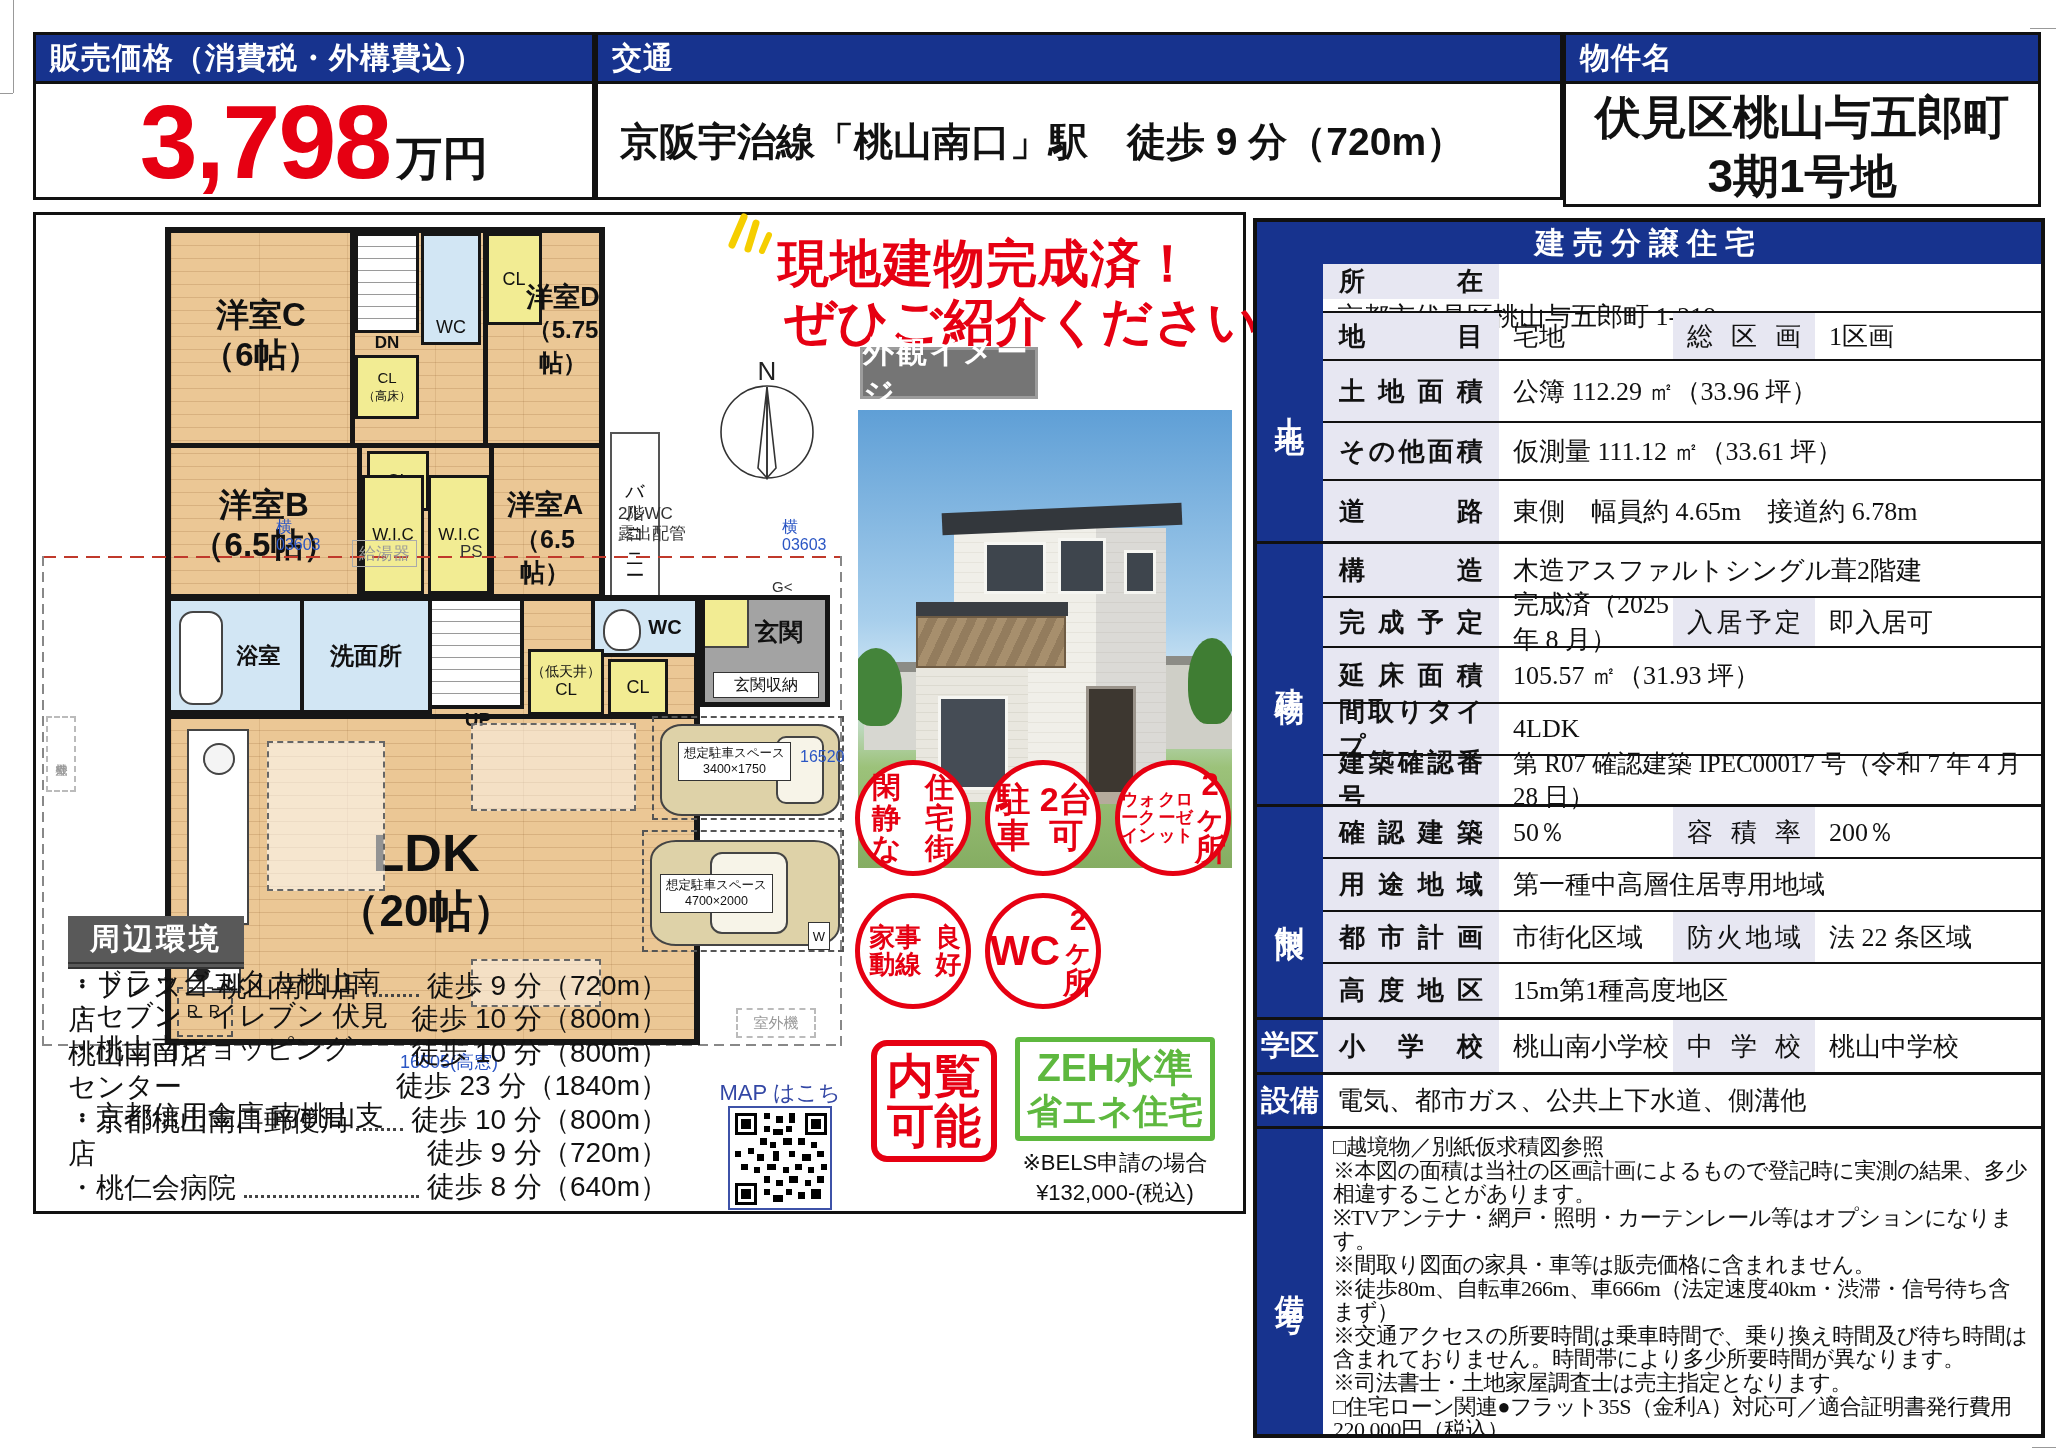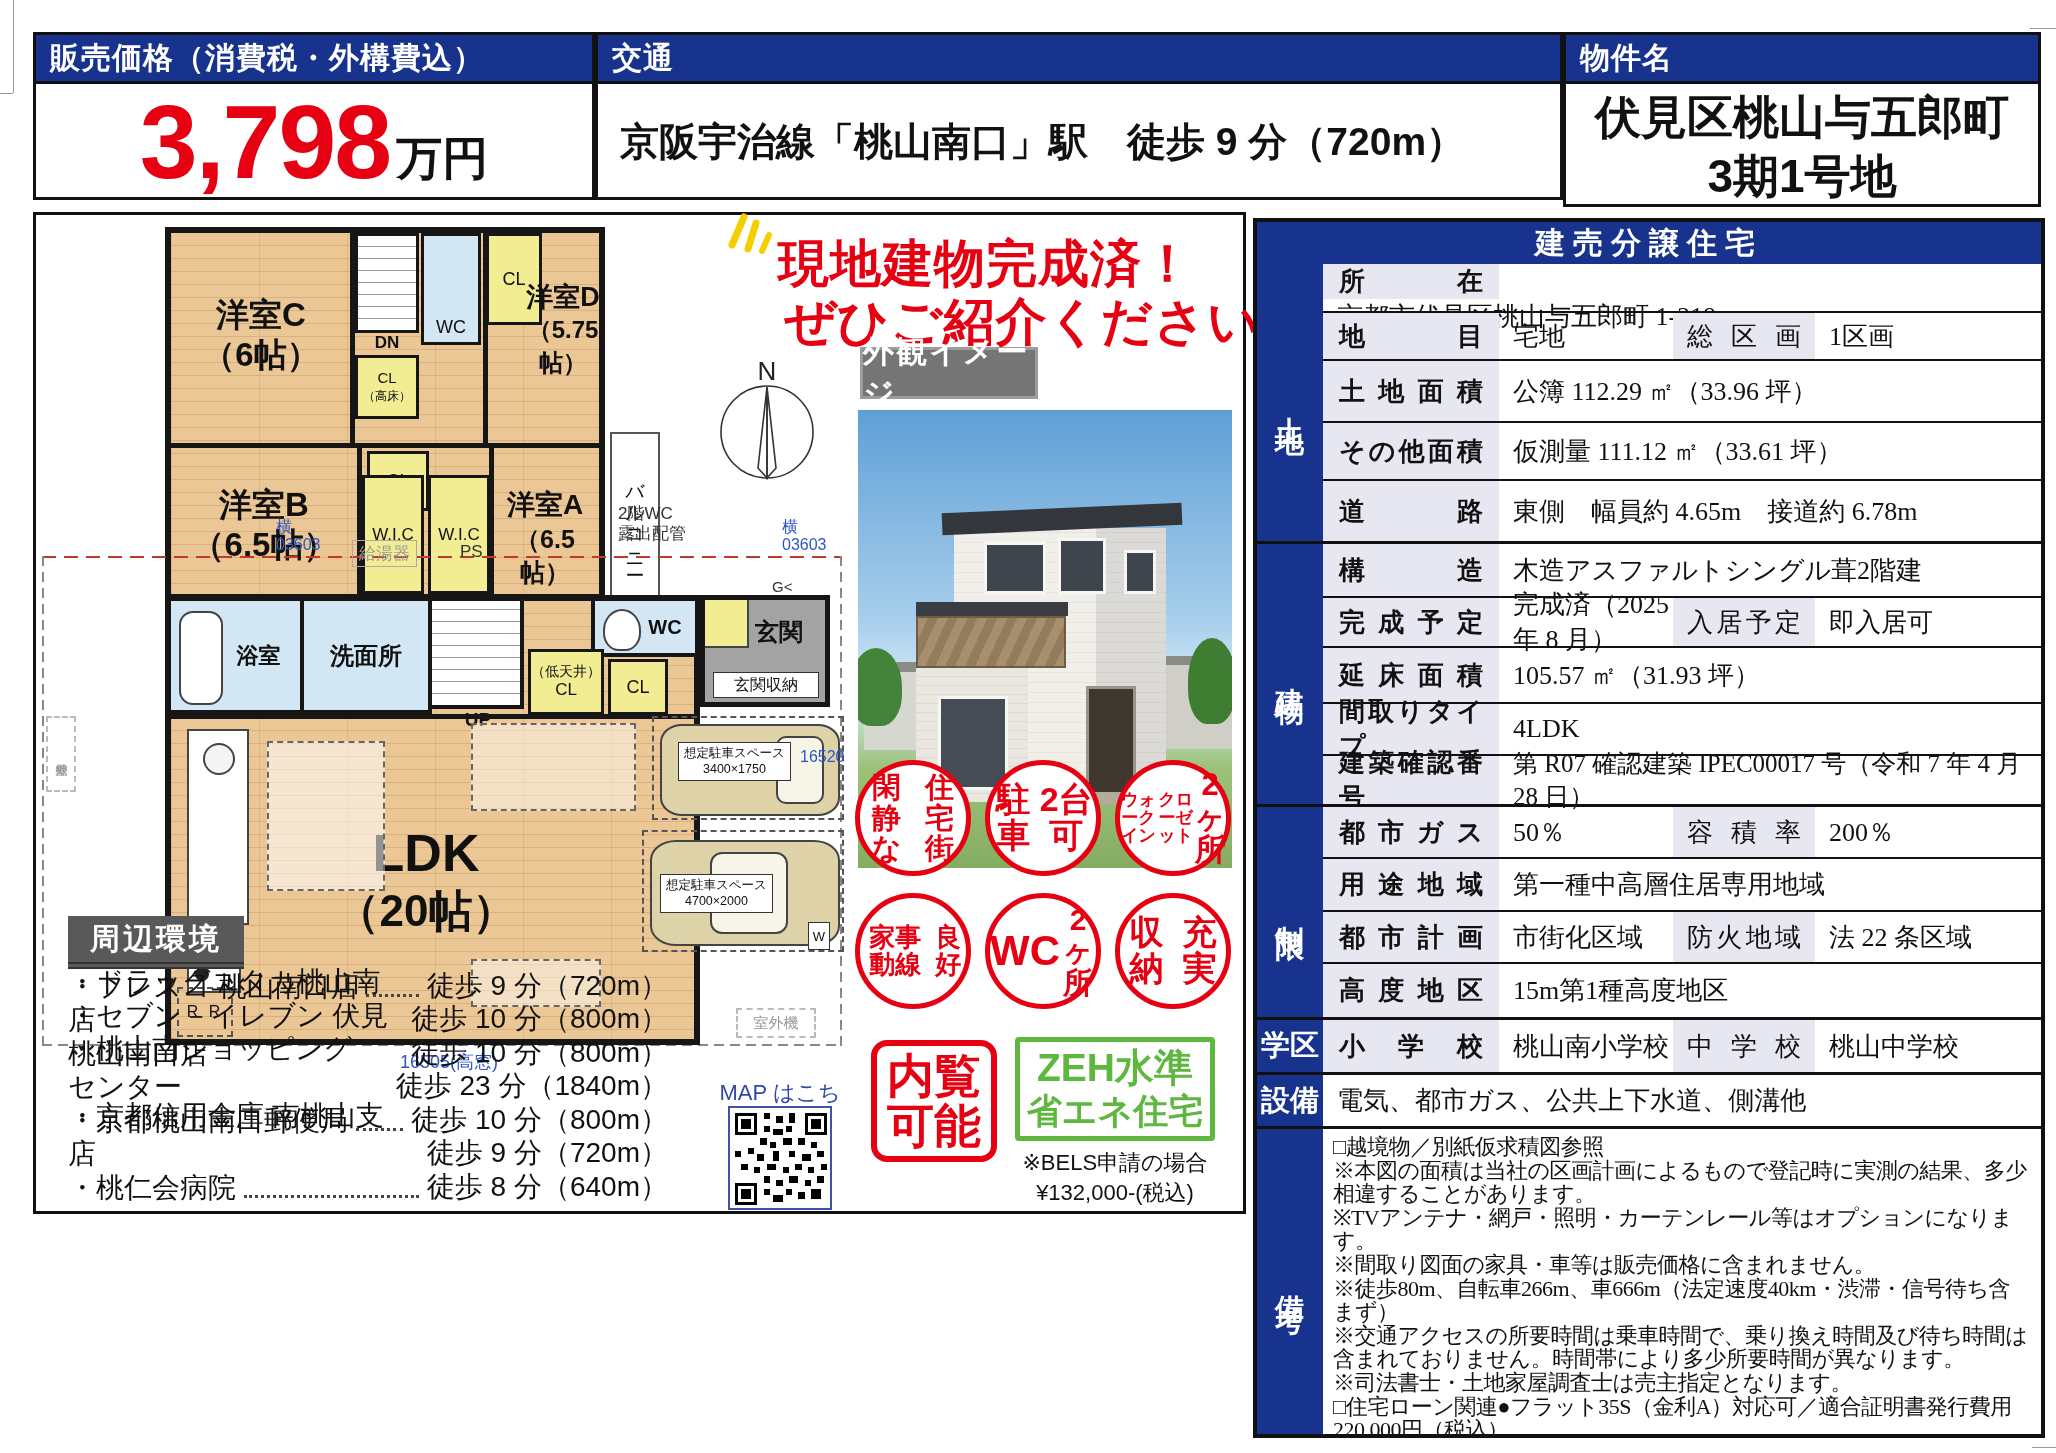--- a/index.html
+++ b/index.html
@@ -326,24 +326,20 @@
     <span style="font-size:17px;">クローゼット</span>
     <span style="font-size:31px;">2ヶ所</span>
   </div>
   <div class="badge" style="left:855px;top:893px;font-size:26px;">
     <span>家事動線</span>
       <span>良好</span>
   </div>
   <div class="badge" style="left:985px;top:893px;">
     <span style="font-size:42px;line-height:.95;">WC</span>
     <span style="font-size:30px;">2ヶ所</span>
-  </div>
-  <div class="badge" style="left:1115px;top:893px;font-size:34px;">
-    <span>収納</span>
-      <span>充実</span>
   </div>
 
   <div class="stamp" style="left:871px;top:1040px;width:126px;height:122px;font-size:47px;line-height:1.06;">
     <span>内覧</span>
       <span>可能</span>
   </div>
   <div class="zeh" style="left:1015px;top:1037px;width:200px;height:104px;">
     <span style="font-size:39px;">ZEH水準</span>
     <span style="font-size:35px;">省エネ住宅</span>
   </div>
@@ -485,21 +481,21 @@
           <div class="t-value serif" style="font-size:25px;">第 R07 確認建築 IPEC00017 号（令和 7 年 4 月 28 日）</div>
         </div>
       </div>
     </div>
 
     <div class="t-section">
       <div class="t-seclabel vert">制限</div>
       <div class="t-rows">
         <div class="t-row" style="height:50px;">
           <div class="t-label">
-              <span>都市ガス</span>
+              <span>確認建築</span>
             </div>
           <div class="t-value serif">50％</div>
           <div class="t-sublabel">
               <span>容積率</span>
             </div>
           <div class="t-subvalue serif">200％</div>
         </div>
         <div class="t-row" style="height:53px;">
           <div class="t-label">
               <span>用途地域</span>

